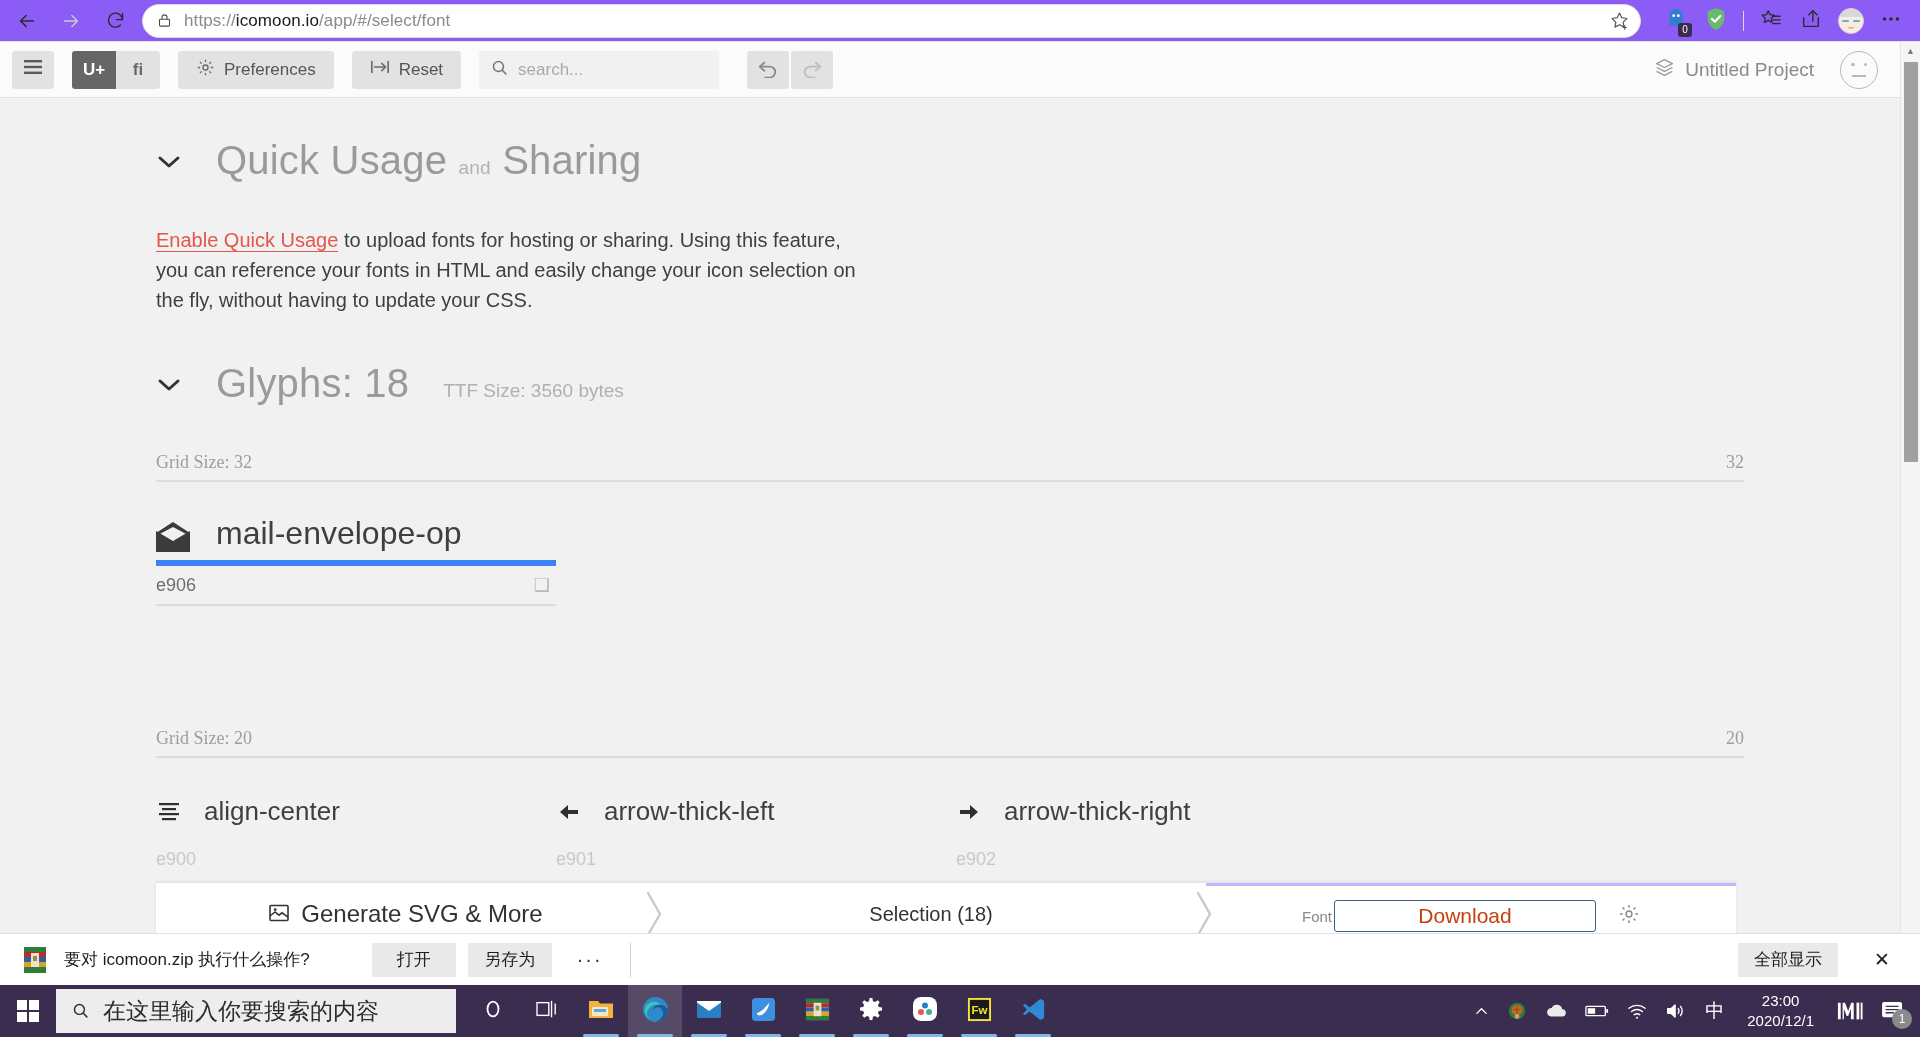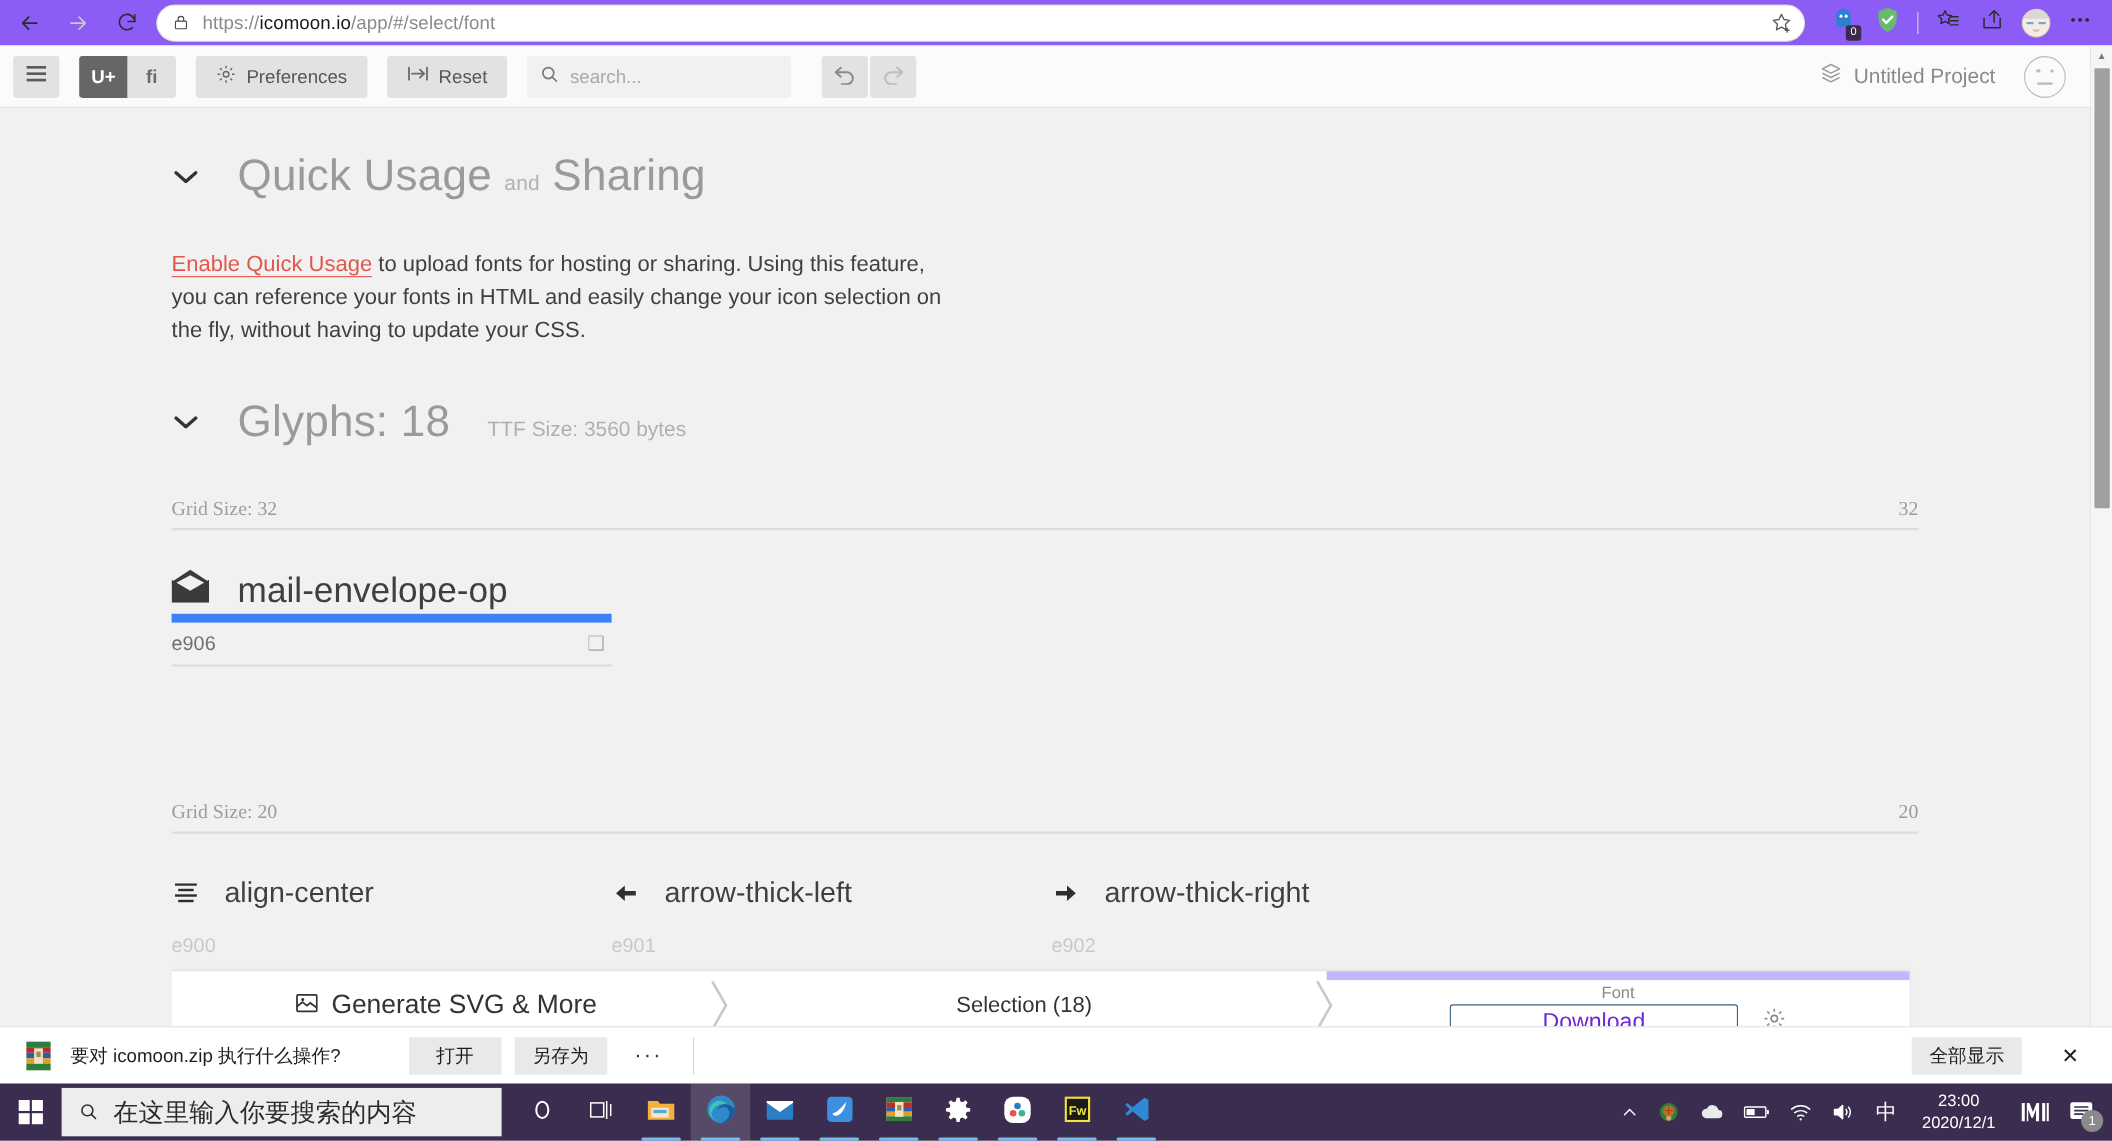--- a/index.html
+++ b/index.html
@@ -205,23 +205,23 @@
     height: 2px; background: #dcdcdc;
   }
 
   .glyph-row {
     display: flex;
     padding-left: 156px;
     margin-top: 36px;
   }
   .glyph-cell { width: 400px; }
   .glyph-top {
-    display: flex; align-items: flex-start; gap: 26px;
+    display: flex; align-items: flex-end; gap: 26px;
     height: 48px;
-    border-bottom: 8px solid #3b82f6;
+    border-bottom: 6px solid #3b82f6;
     padding-bottom: 8px;
   }
   .glyph-icon { color: #3b3b3b; display: flex; }
   .glyph-name {
     font-size: 32px; color: #3f3f3f; white-space: nowrap; overflow: hidden;
   }
   .glyph-code {
     display: flex; align-items: center; justify-content: space-between;
     height: 40px; border-bottom: 2px solid #dcdcdc;
     font-size: 18px; color: #6d6d6d;
@@ -263,27 +263,27 @@
     background: #ffffff;
     display: flex; align-items: stretch;
     box-shadow: 0 -1px 3px rgba(0,0,0,.08);
   }
   .bb-panel {
     display: flex; align-items: center; justify-content: center;
     position: relative;
   }
   .bb-generate { width: 500px; gap: 12px; font-size: 24px; color: #333; }
   .bb-selection { width: 550px; font-size: 20px; color: #333; }
-  .bb-font { flex: 1; flex-direction: column; gap: 2px; border-top: 8px solid #c4b5fd; }
+  .bb-font { flex: 1; flex-direction: row; gap: 2px; border-top: 3px solid #c4b5fd; }
   .bb-font-label { font-size: 15px; color: #888; margin-top: 2px; }
   .bb-font-row { display: flex; align-items: center; gap: 22px; }
   .dl-btn {
     width: 262px; height: 32px;
     border: 1.6px solid #3b5f82; border-radius: 3px;
-    color: #6d28d9; font-size: 21px;
+    color: #c2410c; font-size: 21px;
     display: flex; align-items: center; justify-content: center;
     background: #fff;
   }
   .chevron-div {
     position: absolute; top: 0; width: 26px; height: 62px;
     color: #c9c9c9;
     display: flex; align-items: center; justify-content: center;
     pointer-events: none;
   }
   .chev-1 { left: 486px; }

